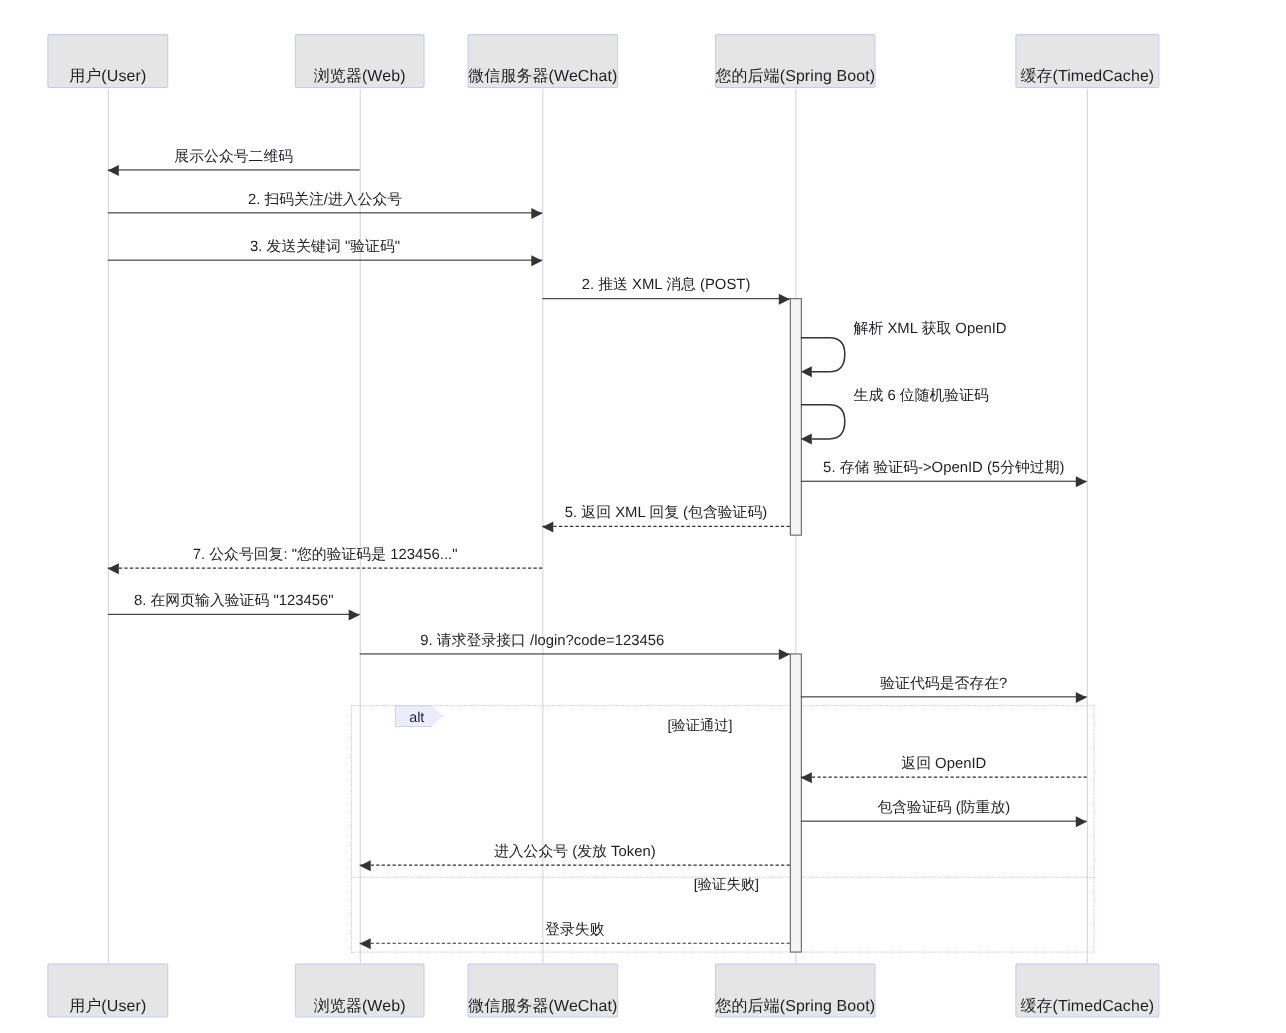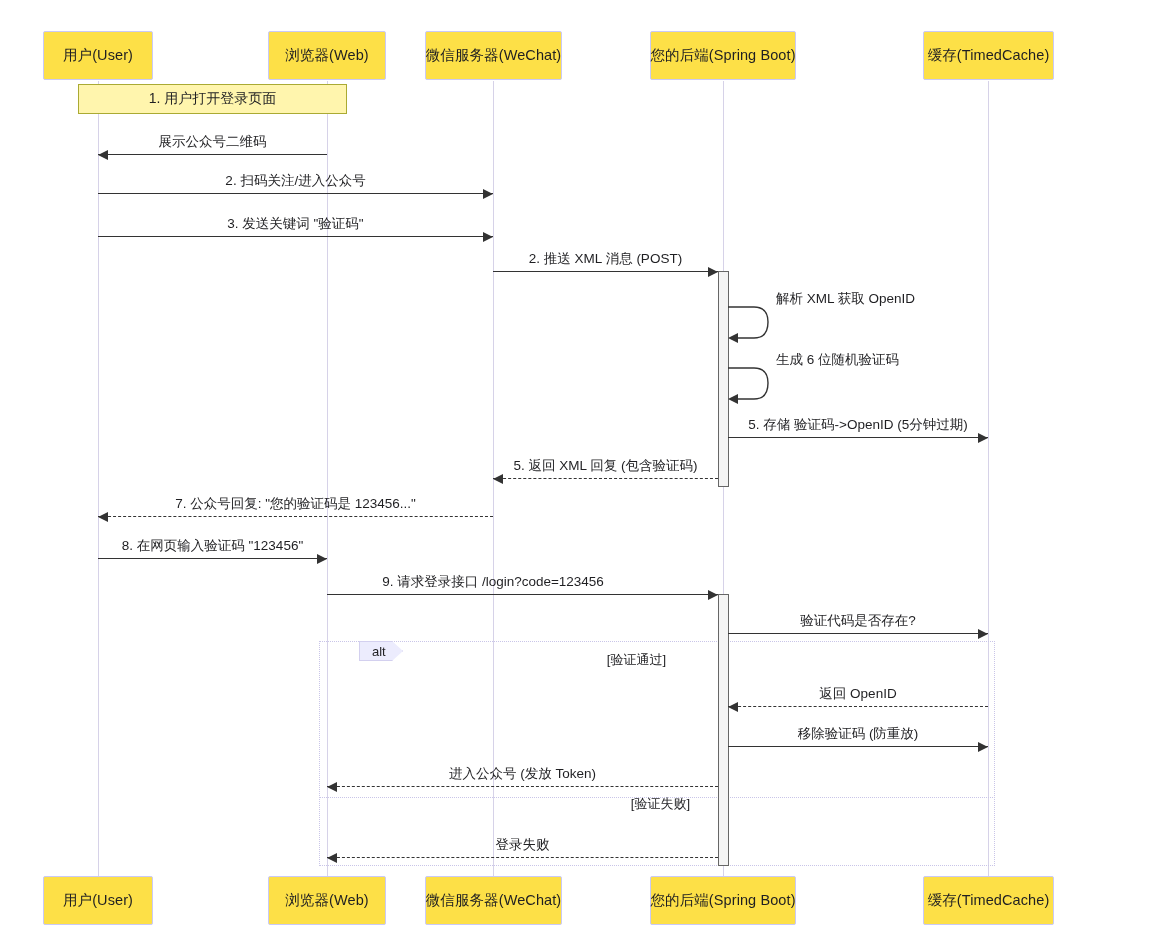--- a/index.html
+++ b/index.html
@@ -11,25 +11,25 @@
     position:relative;
     width:1169px;
     height:939px;
     background:#ffffff;
     overflow:hidden;
   }
   
   .actor-box{
     position:absolute;
     box-sizing:border-box;
-    background:#fde047;
+    background:#e5e5e5;
     border:1px solid #c9c9f7;
     border-radius:2px;
     display:flex;
-    align-items:center;
+    align-items:flex-end;
     justify-content:center;
     font-size:14.5px;
     color:#1f1f22;
     letter-spacing:.1px;
     white-space:nowrap;
     z-index:6;
   }
   
   .lifeline{
     position:absolute;
@@ -171,23 +171,20 @@
       <span>您的后端(Spring Boot)</span>
     </div>
     <div class="actor-box" style="left: 650px; top: 876px; width: 146px; height: 49px;">
       <span>您的后端(Spring Boot)</span>
     </div>
     <div class="actor-box" style="left: 923px; top: 31px; width: 131px; height: 49px;">
       <span>缓存(TimedCache)</span>
     </div>
     <div class="actor-box" style="left: 923px; top: 876px; width: 131px; height: 49px;">
       <span>缓存(TimedCache)</span>
-    </div>
-    <div class="note-box" style="left: 78px; top: 84px; width: 269px; height: 30px;">
-      <span>1. 用户打开登录页面</span>
     </div>
     <div class="msg" style="left: 98px; top: 154px; width: 229px;"></div>
     <div class="arrowhead left" style="left: 98px; top: 149.5px;"></div>
     <div class="msg-label" style="left: 212.5px; top: 133px;">展示公众号二维码</div>
     <div class="msg" style="left: 98px; top: 193px; width: 395px;"></div>
     <div class="arrowhead right" style="left: 483px; top: 188.5px;"></div>
     <div class="msg-label" style="left: 295.5px; top: 172px;">2. 扫码关注/进入公众号</div>
     <div class="msg" style="left: 98px; top: 236px; width: 395px;"></div>
     <div class="arrowhead right" style="left: 483px; top: 231.5px;"></div>
     <div class="msg-label" style="left: 295.5px; top: 215px;">3. 发送关键词 "验证码"</div>
@@ -210,21 +207,21 @@
     <div class="arrowhead right" style="left: 708px; top: 589.5px;"></div>
     <div class="msg-label" style="left: 493px; top: 573px;">9. 请求登录接口 /login?code=123456</div>
     <div class="msg" style="left: 728px; top: 633px; width: 260px;"></div>
     <div class="arrowhead right" style="left: 978px; top: 628.5px;"></div>
     <div class="msg-label" style="left: 858px; top: 612px;">验证代码是否存在?</div>
     <div class="msg dotted" style="left: 728px; top: 706px; width: 260px;"></div>
     <div class="arrowhead left" style="left: 728px; top: 701.5px;"></div>
     <div class="msg-label" style="left: 858px; top: 685px;">返回 OpenID</div>
     <div class="msg" style="left: 728px; top: 746px; width: 260px;"></div>
     <div class="arrowhead right" style="left: 978px; top: 741.5px;"></div>
-    <div class="msg-label" style="left: 858px; top: 725px;">移除验证码 (防重放)</div>
+    <div class="msg-label" style="left: 858px; top: 725px;">包含验证码 (防重放)</div>
     <div class="msg dotted" style="left: 327px; top: 786px; width: 391px;"></div>
     <div class="arrowhead left" style="left: 327px; top: 781.5px;"></div>
     <div class="msg-label" style="left: 522.5px; top: 765px;">进入公众号 (发放 Token)</div>
     <div class="msg dotted" style="left: 327px; top: 857px; width: 391px;"></div>
     <div class="arrowhead left" style="left: 327px; top: 852.5px;"></div>
     <div class="msg-label" style="left: 522.5px; top: 836px;">登录失败</div>
     <div class="selfloop" style="left: 728px; top: 306px; width: 46px; height: 32px;">
       <svg width="46" height="38" viewBox="0 0 46 38">
         <path d="M0 1 L26 1 Q40 1 40 16 Q40 32 26 32 L10 32" fill="none" stroke="#333333" stroke-width="1.4"></path>
         <path d="M10 27 L0 32 L10 37 Z" fill="#333333"></path>

